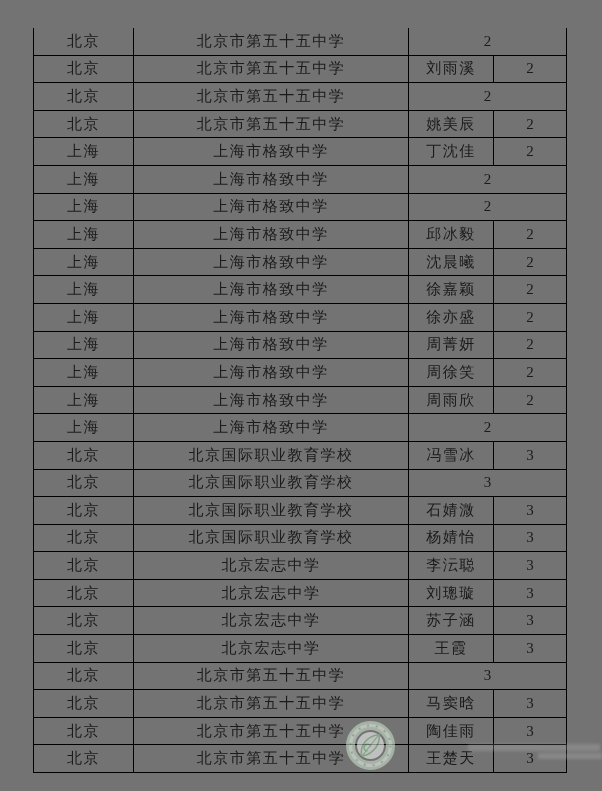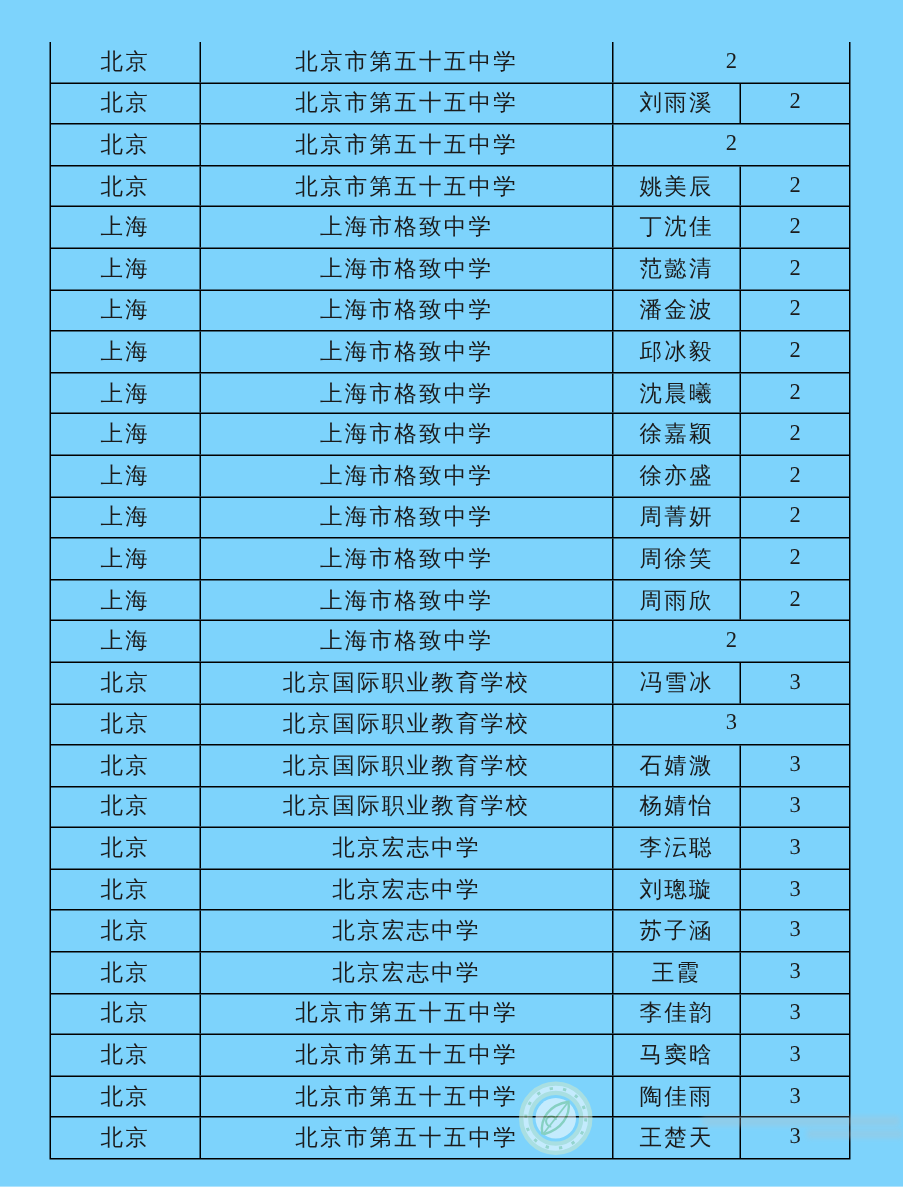--- a/index.html
+++ b/index.html
@@ -1,20 +1,20 @@
 <!DOCTYPE html>
 <html><head>
 <meta charset="utf-8">
 <style>
   html,body{margin:0;padding:0;}
   .page{
     position:relative;
     width:602px;
     height:791px;
-    background:#7dd3fc;
+    background:#737373;
     overflow:hidden;
     font-family:"Liberation Serif","DejaVu Serif",serif;
   }
   .table-wrap{
     position:absolute;
     left:33px;
     top:28px;
     width:534px;
     border-left:1px solid #000;
     border-right:1px solid #000;
@@ -98,28 +98,26 @@
     <div class="row">
       <div class="cell c-city">上海</div>
       <div class="cell c-school">上海市格致中学</div>
       <div class="cell c-name">丁沈佳</div>
       <div class="cell c-count">2</div>
     </div>
 
     <div class="row">
       <div class="cell c-city">上海</div>
       <div class="cell c-school">上海市格致中学</div>
-      <div class="cell c-name">范懿清</div>
-      <div class="cell c-count">2</div>
-    </div>
-
-    <div class="row">
-      <div class="cell c-city">上海</div>
-      <div class="cell c-school">上海市格致中学</div>
-      <div class="cell c-name">潘金波</div>
+      <div class="cell c-count">2</div>
+    </div>
+
+    <div class="row">
+      <div class="cell c-city">上海</div>
+      <div class="cell c-school">上海市格致中学</div>
       <div class="cell c-count">2</div>
     </div>
 
     <div class="row">
       <div class="cell c-city">上海</div>
       <div class="cell c-school">上海市格致中学</div>
       <div class="cell c-name">邱冰毅</div>
       <div class="cell c-count">2</div>
     </div>
 
@@ -222,21 +220,20 @@
     <div class="row">
       <div class="cell c-city">北京</div>
       <div class="cell c-school">北京宏志中学</div>
       <div class="cell c-name">王霞</div>
       <div class="cell c-count">3</div>
     </div>
 
     <div class="row">
       <div class="cell c-city">北京</div>
       <div class="cell c-school">北京市第五十五中学</div>
-      <div class="cell c-name">李佳韵</div>
       <div class="cell c-count">3</div>
     </div>
 
     <div class="row">
       <div class="cell c-city">北京</div>
       <div class="cell c-school">北京市第五十五中学</div>
       <div class="cell c-name">马窦晗</div>
       <div class="cell c-count">3</div>
     </div>
 

